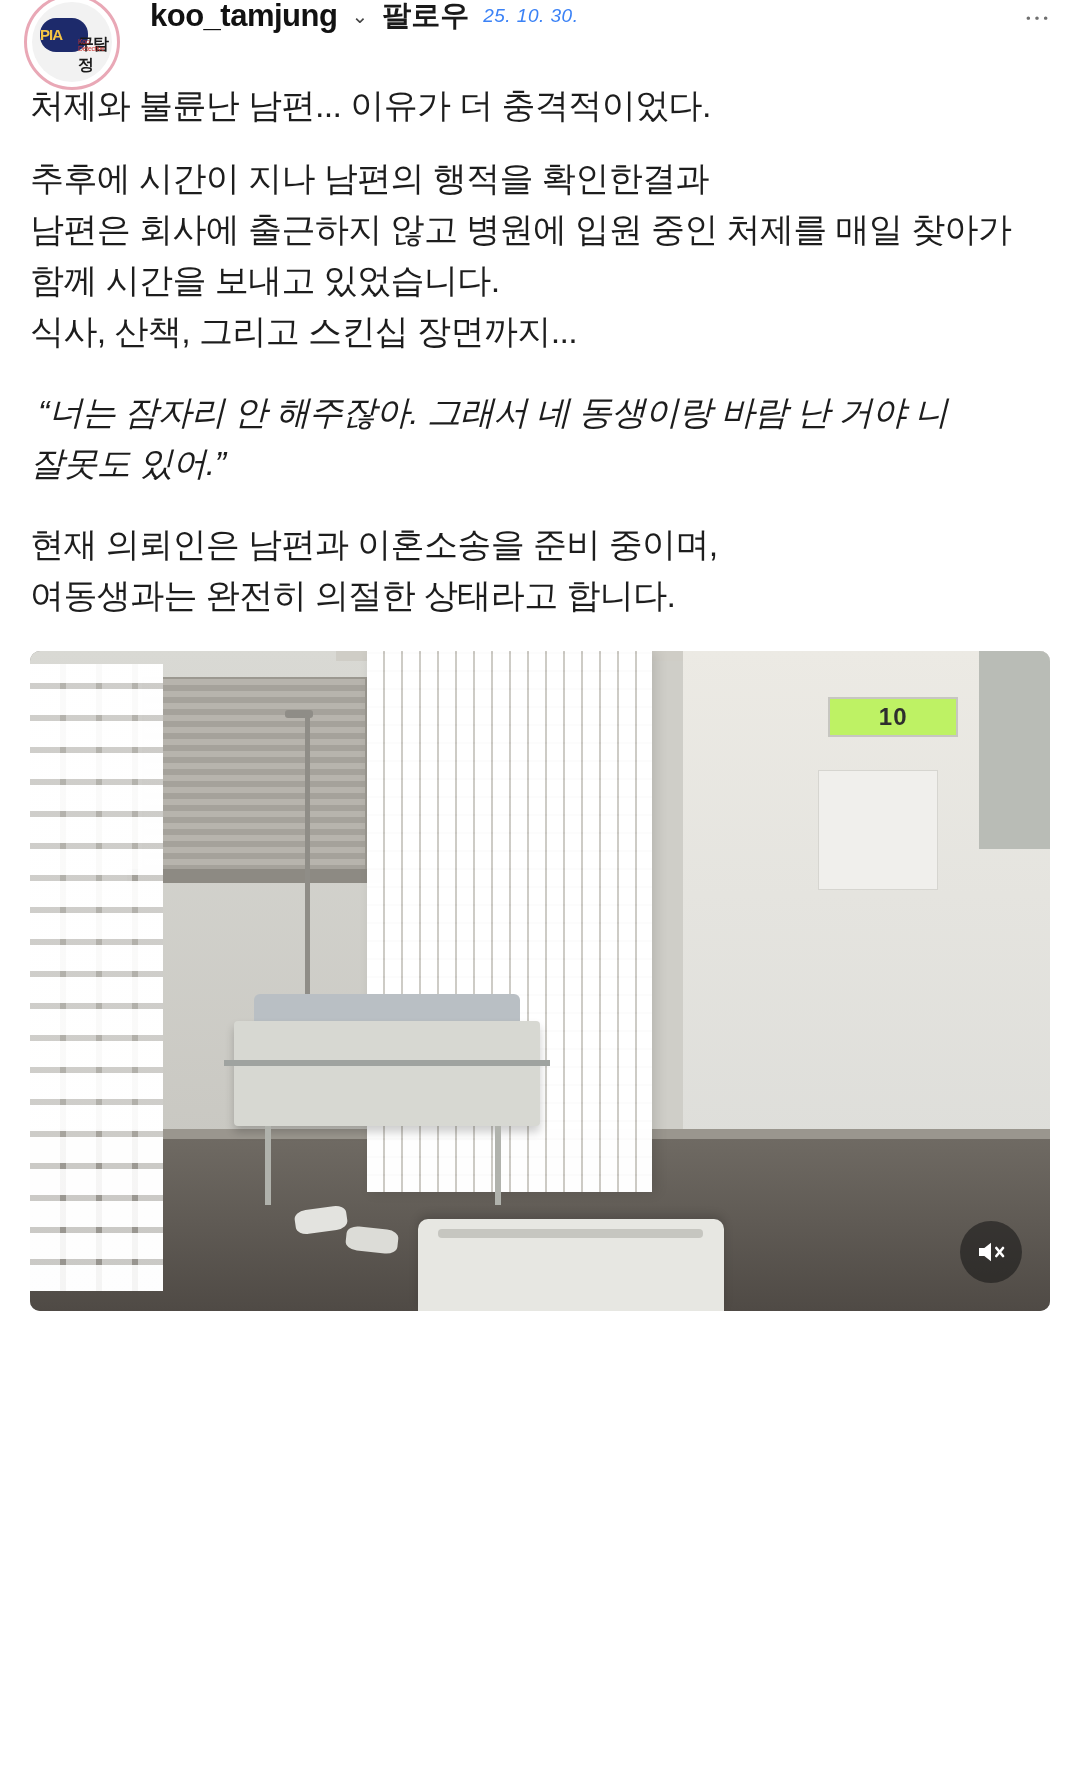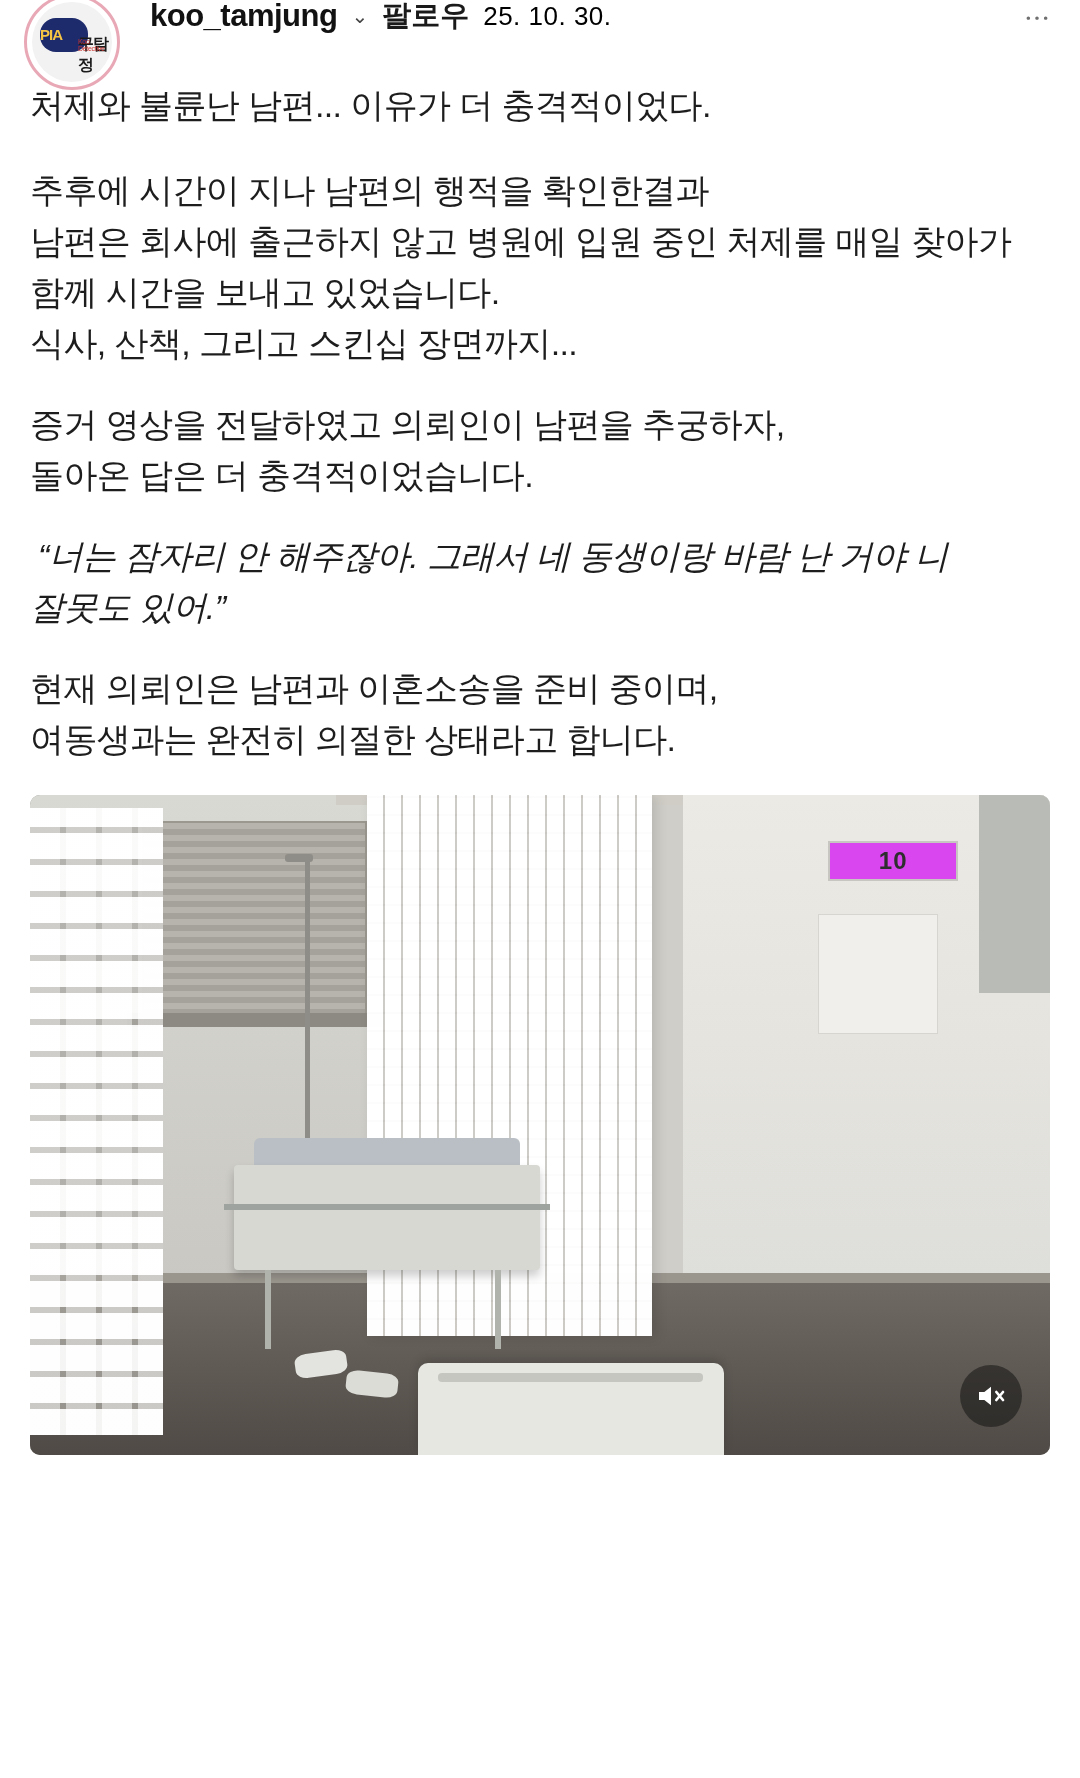--- a/index.html
+++ b/index.html
@@ -99,23 +99,24 @@
   .chev {
     font-size: 20px;
     color: #444;
   }
   .follow {
     font-size: 29px;
     font-weight: bold;
     color: #1a1a1a;
   }
   .timestamp {
-    font-size: 26px;
-    color: #000000;
+    font-size: 19px;
+    color: #3b82f6;
     letter-spacing: 0.5px;
+    font-style: italic;
   }
   .more-btn {
     position: absolute;
     right: 26px;
     top: 2px;
     width: 34px;
     height: 34px;
     color: #6f6f6f;
     font-size: 26px;
     text-align: center;
@@ -131,21 +132,21 @@
     font-size: 34px;
     line-height: 1.5;
     color: #1d1d1d;
     letter-spacing: -0.6px;
     margin: 0 0 30px 0;
     word-break: keep-all;
     white-space: pre-line;
   }
   .para.first {
     margin-top: 34px;
-    margin-bottom: 34px;
+    margin-bottom: 22px;
   }
   .para.quote {
     text-indent: 8px;
     font-style: italic;
   }
 
   
   .media {
     position: relative;
     margin: 4px 30px 0 30px;
@@ -335,21 +336,21 @@
       repeating-linear-gradient(0deg, rgba(255,255,255,0.92) 0px, rgba(255,255,255,0.92) 26px, rgba(170,168,162,0.55) 26px, rgba(170,168,162,0.55) 32px),
       repeating-linear-gradient(90deg, rgba(255,255,255,0.92) 0px, rgba(255,255,255,0.92) 30px, rgba(170,168,162,0.5) 30px, rgba(170,168,162,0.5) 36px);
   }
   
   .sign {
     position: absolute;
     right: 9%;
     top: 7%;
     width: 130px;
     height: 40px;
-    background: #d946ef;
+    background: #bef264;
     border: 2px solid #c7c6c1;
     box-sizing: border-box;
     color: #2e2e2e;
     font-size: 24px;
     font-weight: bold;
     text-align: center;
     line-height: 36px;
     letter-spacing: 1px;
   }
   .poster {
@@ -405,22 +406,20 @@
   </div>
 
   <div class="more-btn">⋯</div>
 </div>
 
 <div class="post-body">
   <p class="para first">처제와 불륜난 남편... 이유가 더 충격적이었다.</p>
   <p class="para">추후에 시간이 지나 남편의 행적을 확인한결과
 남편은 회사에 출근하지 않고 병원에 입원 중인 처제를 매일 찾아가 함께 시간을 보내고 있었습니다.
 식사, 산책, 그리고 스킨십 장면까지...</p>
-  <p class="para">증거 영상을 전달하였고 의뢰인이 남편을 추궁하자,
-돌아온 답은 더 충격적이었습니다.</p>
   <p class="para quote">“너는 잠자리 안 해주잖아. 그래서 네 동생이랑 바람 난 거야 니 잘못도 있어.”</p>
   <p class="para">현재 의뢰인은 남편과 이혼소송을 준비 중이며,
 여동생과는 완전히 의절한 상태라고 합니다.</p>
 </div>
 
 <div class="media">
   <div class="wall-left"></div>
   <div class="wall-center"></div>
   <div class="wall-right"></div>
   <div class="right-dark"></div>

